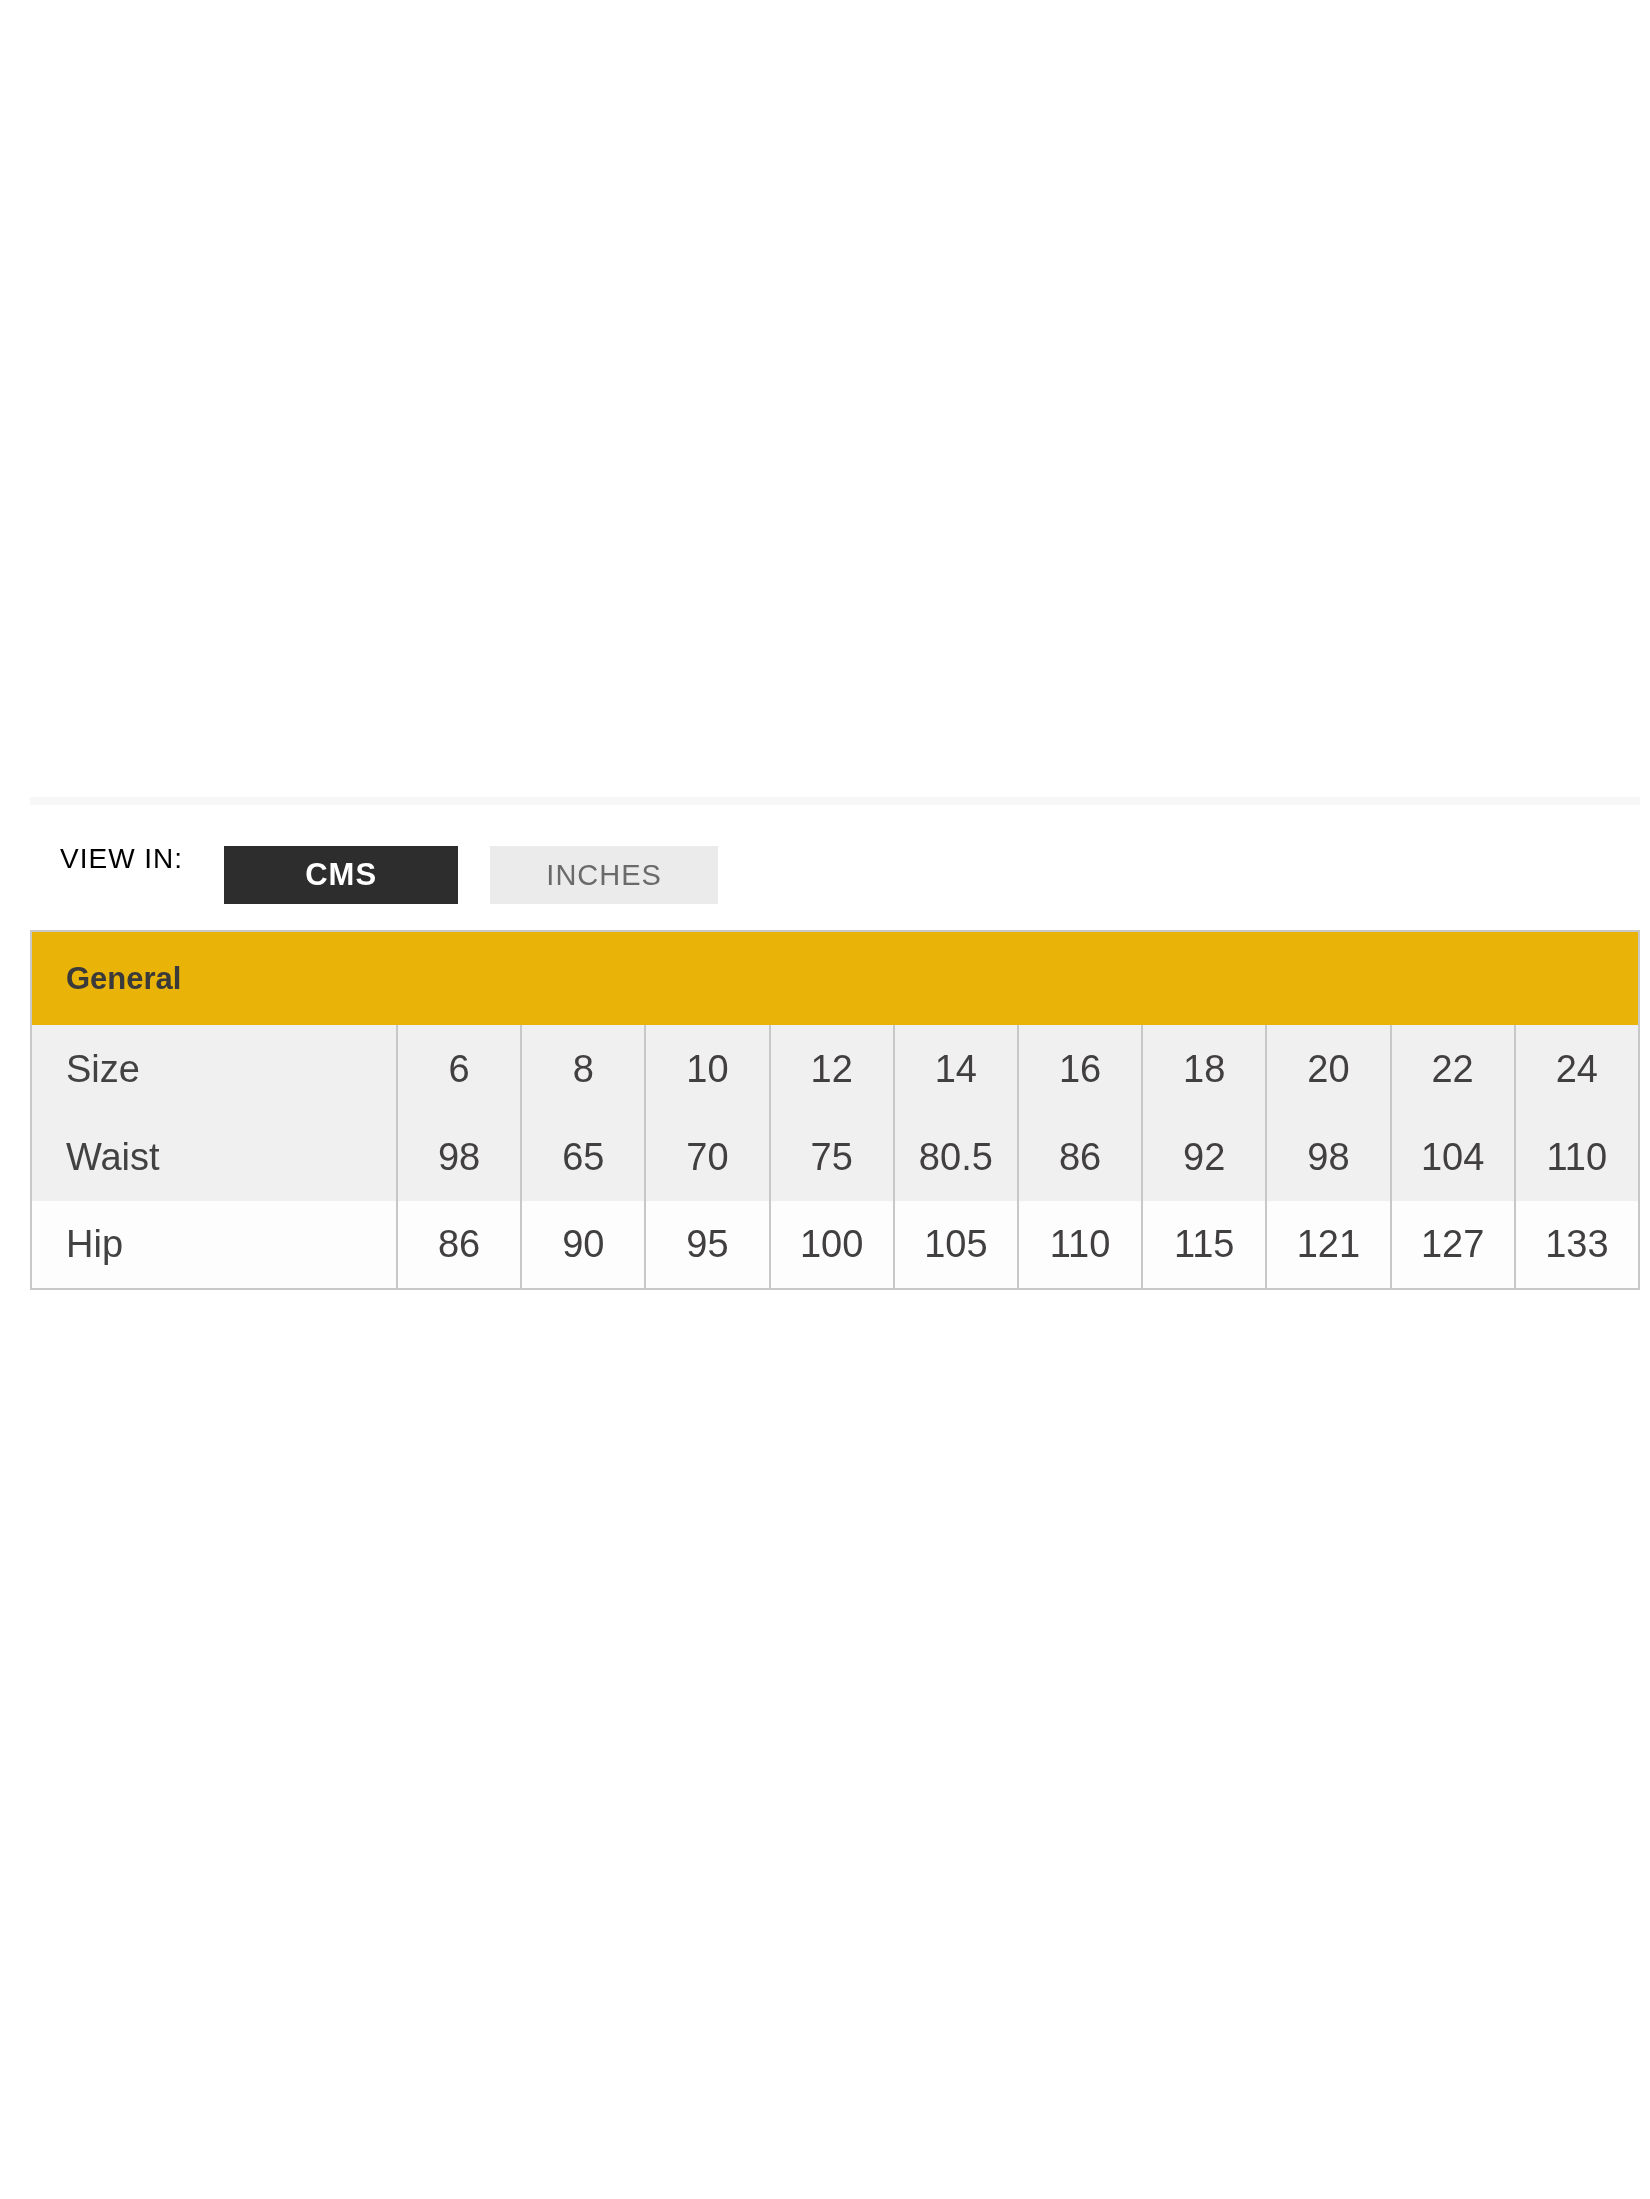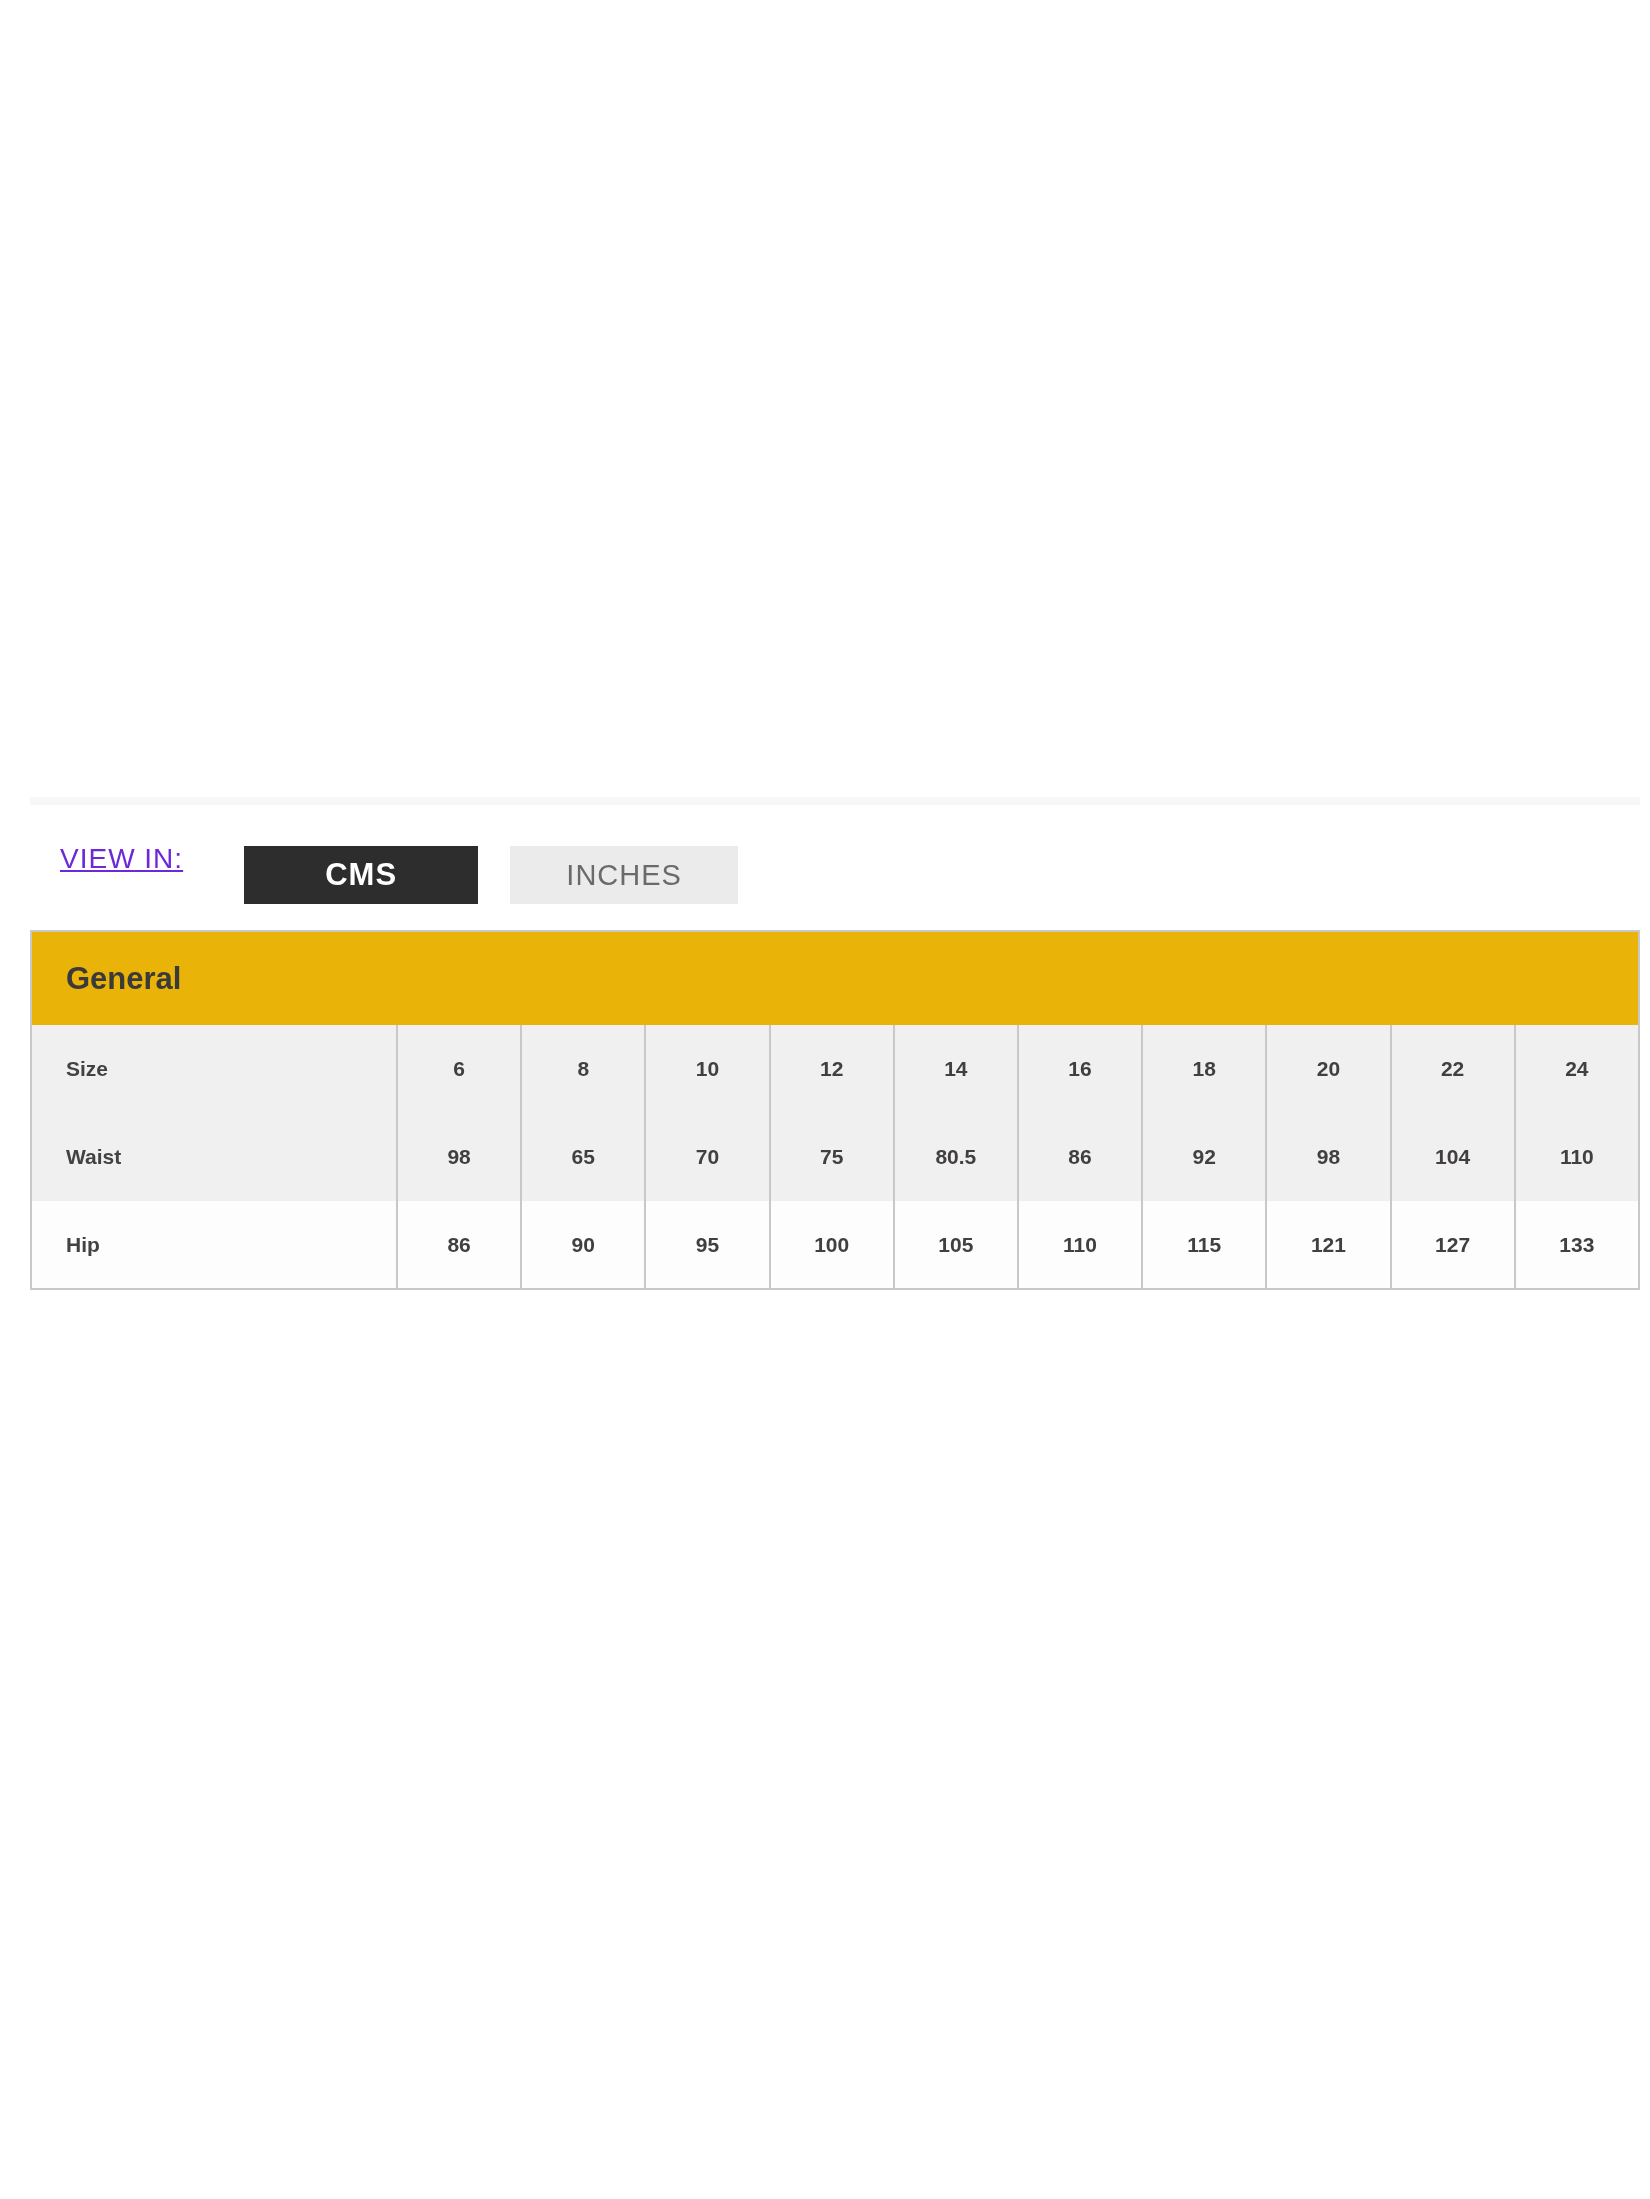--- a/index.html
+++ b/index.html
@@ -25,26 +25,25 @@
   }
   .toolbar {
     position: absolute;
     left: 60px;
     top: 830px;
     height: 58px;
     display: flex;
     align-items: center;
   }
   .view-in-label {
-    color: #6d28d9;
+    color: #000000;
     font-size: 28px;
     letter-spacing: 1px;
-    margin-right: 45px;
+    margin-right: 25px;
     white-space: nowrap;
-    text-decoration: underline;
   }
   .unit-toggle {
     display: flex;
     height: 58px;
   }
   .unit-toggle-option {
     border: none;
     margin: 16px;
     padding: 0;
     height: 58px;
@@ -68,23 +67,23 @@
     left: 30px;
     top: 930px;
     width: 1610px;
     border-collapse: collapse;
     table-layout: fixed;
     border: 2px solid var(--table-border, #cccbcb);
   }
   .size-chart col.label-col { width: 366px; }
   .size-chart th, .size-chart td {
     padding: 0;
-    font-weight: bold;
+    font-weight: normal;
     color: var(--text, #413f3f);
-    font-size: 21px;
+    font-size: 38px;
   }
   .size-chart thead th {
     height: 93px;
     text-align: left;
     padding-left: 34px;
     font-weight: bold;
     font-size: 31px;
     color: #3b3a3a;
     background: #eab308;
   }

